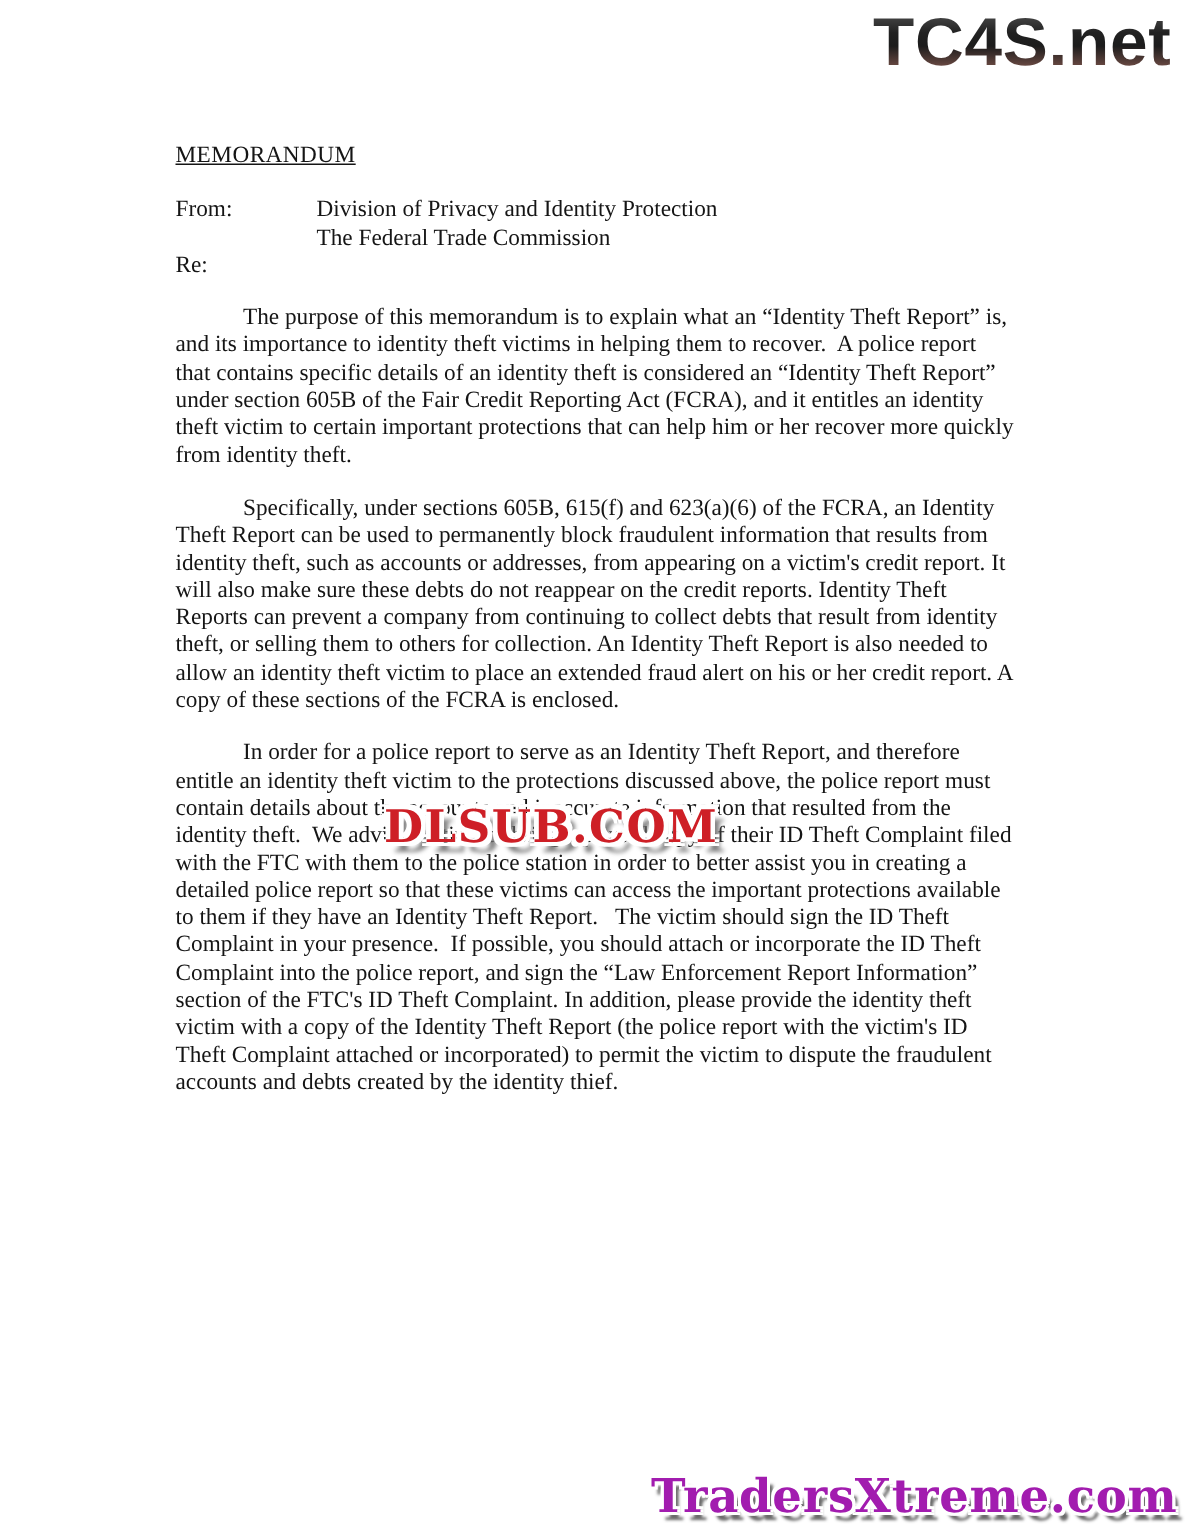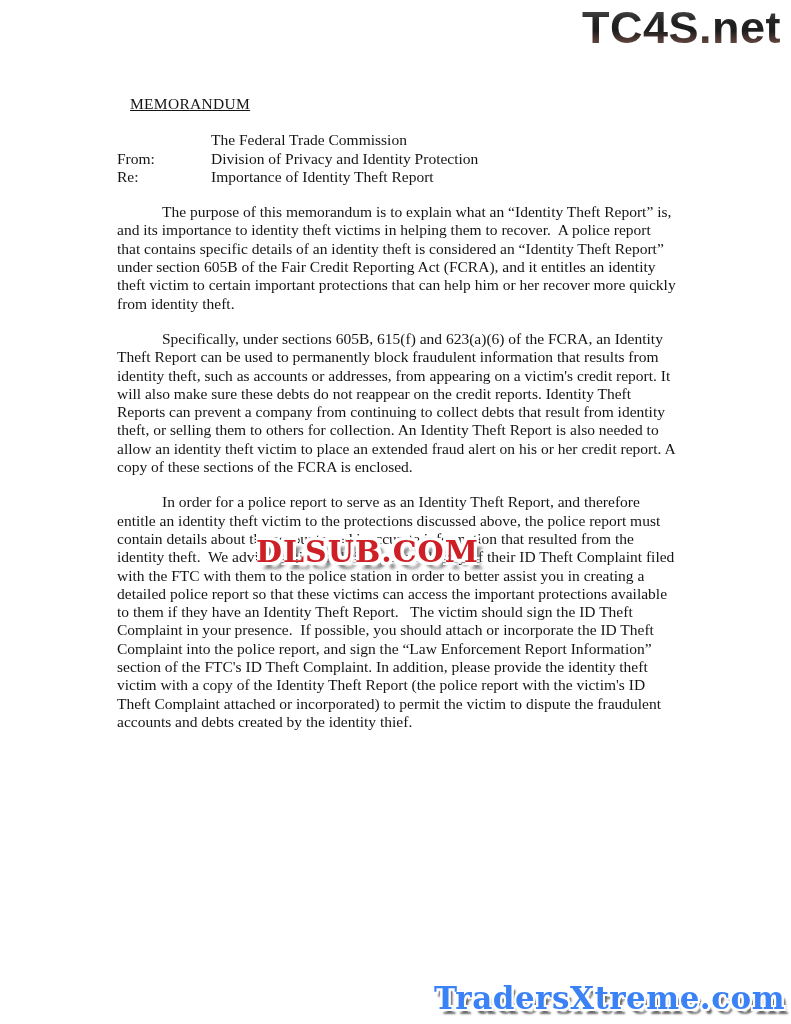--- a/index.html
+++ b/index.html
@@ -16,21 +16,21 @@
     left:117px;
     top:95px;
     width:560px;
     font-size:15.5px;
     line-height:18.3px;
   }
   .memo-heading{
     font-size:15.5px;
     font-weight:normal;
     text-decoration:underline;
-    margin:0 0 18px 13px;
+    margin:0 0 18px 0;
     letter-spacing:0.3px;
   }
   .header-fields{
     margin:18px 0 0 0;
   }
   .header-row{
     display:flex;
   }
   .header-label{
     width:94px;
@@ -85,50 +85,49 @@
     margin-top: 48px;
   }
   .traders-watermark{
     position:absolute;
     right:6px;
     bottom:8px;
     font-family:"DejaVu Serif", serif;
     font-weight:bold;
     font-size:31px;
     letter-spacing:0.5px;
-    color:#3b82f6;
+    color:#a21caf;
     text-shadow:
       -2px -2px 0 #ffffff, 2px -2px 0 #ffffff,
       -2px  2px 0 #ffffff, 2px  2px 0 #ffffff,
        0   -2px 0 #ffffff, 0    2px 0 #ffffff,
       -2px  0   0 #ffffff, 2px  0   0 #ffffff,
        4px  5px 2px rgba(90,90,90,0.9);
   }
 </style>
 </head>
 <body>
 
 <div class="tc4s-logo">TC4S.net</div>
 
 <div class="page-content">
 
   <div class="memo-heading">MEMORANDUM</div>
 
   <div class="header-fields">
     <div class="header-row">
+      <span class="header-label">From:</span>
+      <span class="header-value">Division of Privacy and Identity Protection</span>
+    </div>
+    <div class="header-row">
       <span class="header-label"></span>
       <span class="header-value">The Federal Trade Commission</span>
     </div>
     <div class="header-row">
-      <span class="header-label">From:</span>
-      <span class="header-value">Division of Privacy and Identity Protection</span>
-    </div>
-    <div class="header-row">
       <span class="header-label">Re:</span>
-      <span class="header-value">Importance of Identity Theft Report</span>
     </div>
   </div>
 
   <p class="body-paragraph">The purpose of this memorandum is to explain what an “Identity Theft Report” is, and its importance to identity theft victims in helping them to recover.  A police report that contains specific details of an identity theft is considered an “Identity Theft Report” under section 605B of the Fair Credit Reporting Act (FCRA), and it entitles an identity theft victim to certain important protections that can help him or her recover more quickly from identity theft.</p>
 
   <p class="body-paragraph">Specifically, under sections 605B, 615(f) and 623(a)(6) of the FCRA, an Identity Theft Report can be used to permanently block fraudulent information that results from identity theft, such as accounts or addresses, from appearing on a victim's credit report. It will also make sure these debts do not reappear on the credit reports. Identity Theft Reports can prevent a company from continuing to collect debts that result from identity theft, or selling them to others for collection. An Identity Theft Report is also needed to allow an identity theft victim to place an extended fraud alert on his or her credit report. A copy of these sections of the FCRA is enclosed.</p>
 
   <p class="body-paragraph">In order for a police report to serve as an Identity Theft Report, and therefore entitle an identity theft victim to the protections discussed above, the police report must contain details about the accounts and inaccurate information that resulted from the identity theft.  We advise victims to bring a printed copy of their ID Theft Complaint filed with the FTC with them to the police station in order to better assist you in creating a detailed police report so that these victims can access the important protections available to them if they have an Identity Theft Report.   The victim should sign the ID Theft Complaint in your presence.  If possible, you should attach or incorporate the ID Theft Complaint into the police report, and sign the “Law Enforcement Report Information”  section of the FTC's ID Theft Complaint. In addition, please provide the identity theft victim with a copy of the Identity Theft Report (the police report with the victim's ID Theft Complaint attached or incorporated) to permit the victim to dispute the fraudulent accounts and debts created by the identity thief.</p>
 
 

